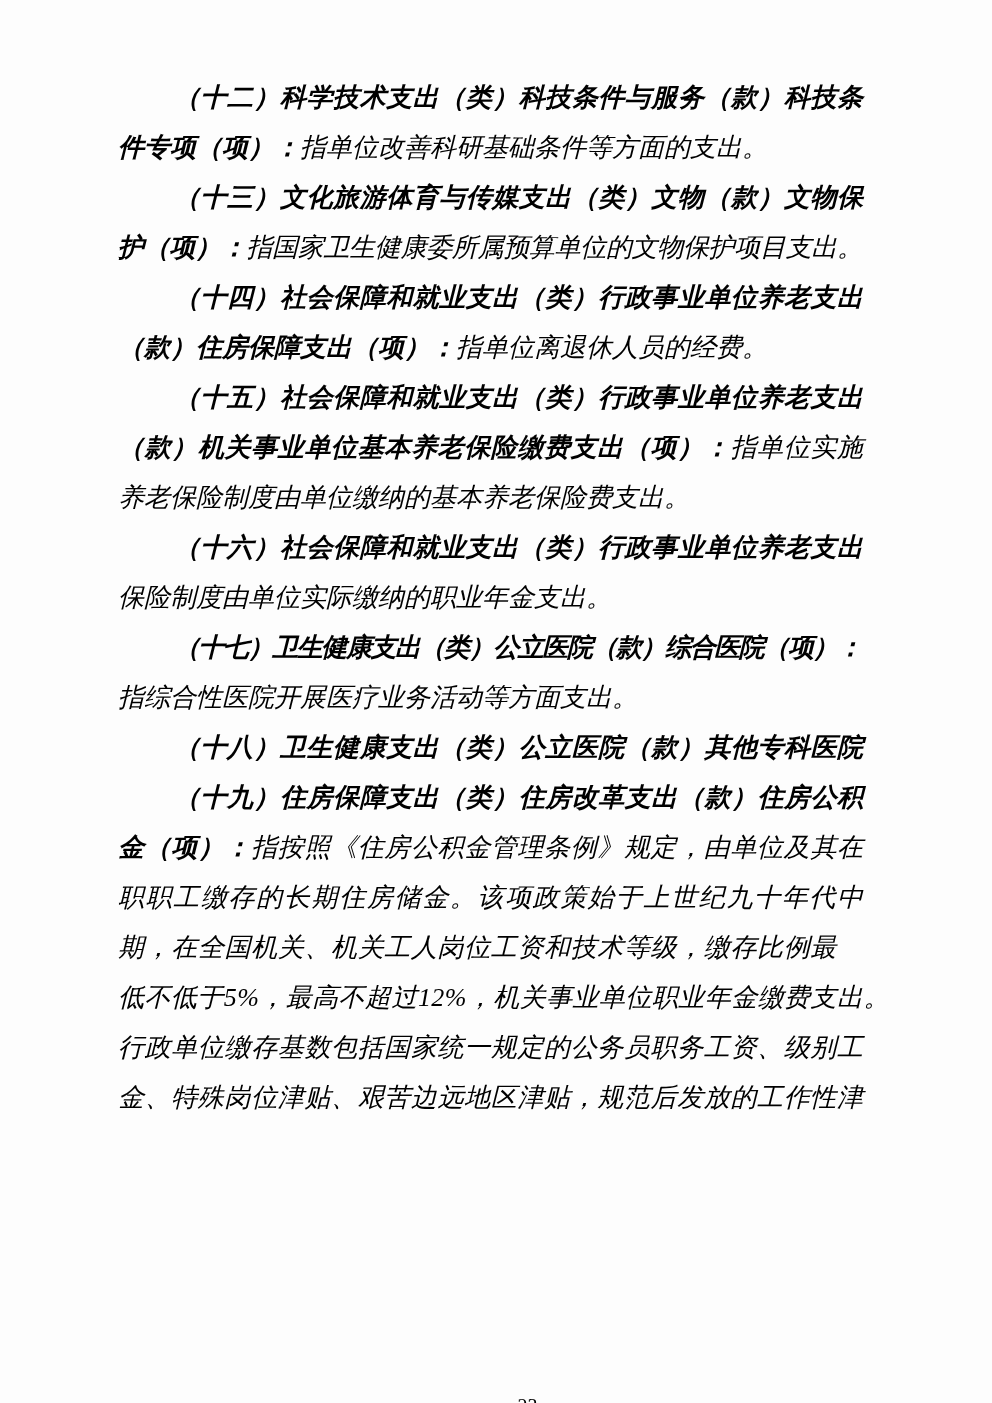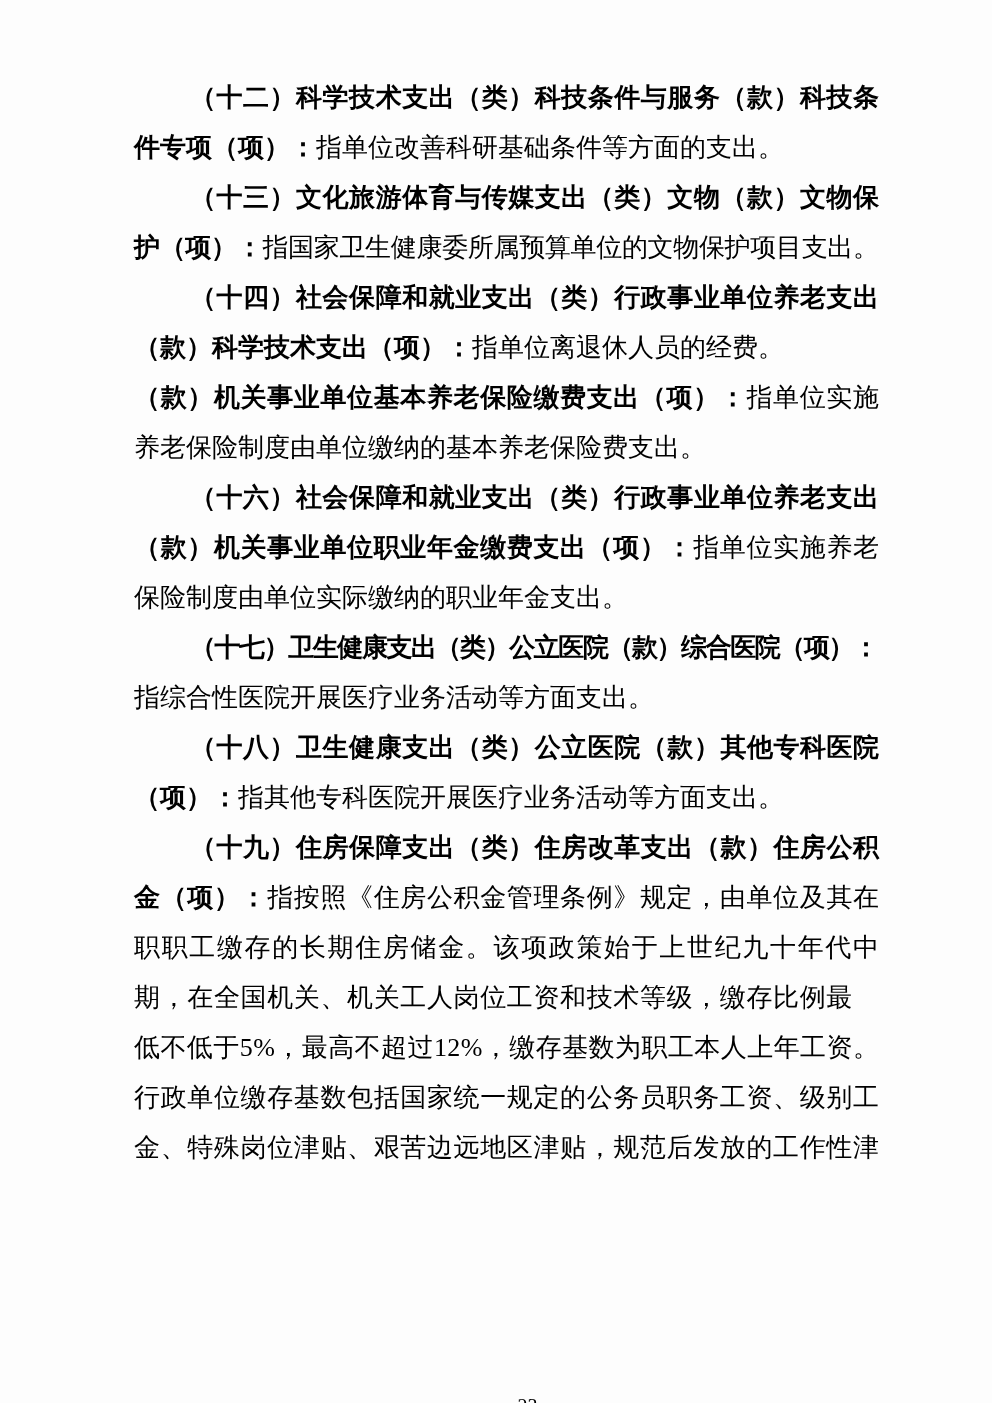--- a/index.html
+++ b/index.html
@@ -11,23 +11,24 @@
     position: relative;
     width: 992px;
     height: 1403px;
     background: var(--paper, #fdfdfd);
     color: var(--ink, #000000);
     font-family: "Liberation Serif", "DejaVu Serif", serif;
     overflow: hidden;
   }
   .text-block {
     position: absolute;
-    left: 134px;
+    left: 118px;
     top: 73px;
     width: 745px;
+    font-style: italic;
   }
   .line {
     font-size: 26px;
     line-height: 50px;
     height: 50px;
     white-space: nowrap;
   }
   .line.indent {
     text-indent: 56px;
   }
@@ -52,34 +53,33 @@
 </head>
 <body>
 
 <div class="page">
   <div class="text-block" id="body-block">
       <div class="line indent fill" style="letter-spacing: 0.52px;"><span class="seg-bold">（十二）科学技术支出（类）科技条件与服务（款）科技条</span></div>
       <div class="line"><span class="seg-bold">件专项（项）：</span><span class="seg-regular">指单位改善科研基础条件等方面的支出。</span></div>
       <div class="line indent fill" style="letter-spacing: 0.52px;"><span class="seg-bold">（十三）文化旅游体育与传媒支出（类）文物（款）文物保</span></div>
       <div class="line fill" style="letter-spacing: -0.321429px;"><span class="seg-bold">护（项）：</span><span class="seg-regular">指国家卫生健康委所属预算单位的文物保护项目支出。</span></div>
       <div class="line indent fill" style="letter-spacing: 0.52px;"><span class="seg-bold">（十四）社会保障和就业支出（类）行政事业单位养老支出</span></div>
-      <div class="line"><span class="seg-bold">（款）科学技术支出（项）：</span><span class="seg-regular">指单位离退休人员的经费。</span></div>
+      <div class="line"><span class="seg-bold">（款）住房保障支出（项）：</span><span class="seg-regular">指单位离退休人员的经费。</span></div>
+      <div class="line indent fill" style="letter-spacing: 0.52px;"><span class="seg-bold">（十五）社会保障和就业支出（类）行政事业单位养老支出</span></div>
       <div class="line fill" style="letter-spacing: 0.62963px; text-align: right;"><span class="seg-bold">（款）机关事业单位基本养老保险缴费支出（项）：</span><span class="seg-regular">指单位实施</span></div>
       <div class="line"><span class="seg-regular">养老保险制度由单位缴纳的基本养老保险费支出。</span></div>
       <div class="line indent fill" style="letter-spacing: 0.52px;"><span class="seg-bold">（十六）社会保障和就业支出（类）行政事业单位养老支出</span></div>
-      <div class="line fill" style="letter-spacing: 0.62963px;"><span class="seg-bold">（款）机关事业单位职业年金缴费支出（项）：</span><span class="seg-regular">指单位实施养老</span></div>
       <div class="line"><span class="seg-regular">保险制度由单位实际缴纳的职业年金支出。</span></div>
       <div class="line indent fill" style="letter-spacing: -1.44444px;"><span class="seg-bold">（十七）卫生健康支出（类）公立医院（款）综合医院（项）：</span></div>
       <div class="line"><span class="seg-regular">指综合性医院开展医疗业务活动等方面支出。</span></div>
       <div class="line indent fill" style="letter-spacing: 0.52px;"><span class="seg-bold">（十八）卫生健康支出（类）公立医院（款）其他专科医院</span></div>
-      <div class="line"><span class="seg-bold">（项）：</span><span class="seg-regular">指其他专科医院开展医疗业务活动等方面支出。</span></div>
       <div class="line indent fill" style="letter-spacing: 0.52px;"><span class="seg-bold">（十九）住房保障支出（类）住房改革支出（款）住房公积</span></div>
       <div class="line fill" style="letter-spacing: 0.62963px;"><span class="seg-bold">金（项）：</span><span class="seg-regular">指按照《住房公积金管理条例》规定，由单位及其在</span></div>
       <div class="line fill" style="letter-spacing: 1.65385px;"><span class="seg-regular">职职工缴存的长期住房储金。该项政策始于上世纪九十年代中</span></div>
       <div class="line fill" style="letter-spacing: 0.62963px;"><span class="seg-regular">期，在全国机关、机关工人岗位工资和技术等级，缴存比例最</span></div>
-      <div class="line fill" style="letter-spacing: 0.436961px;"><span class="seg-regular">低不低于5%，最高不超过12%，缴存基数为职工本人上年工资。</span></div>
+      <div class="line fill" style="letter-spacing: 0.436961px;"><span class="seg-regular">低不低于5%，最高不超过12%，机关事业单位职业年金缴费支出。</span></div>
       <div class="line fill" style="letter-spacing: 0.62963px;"><span class="seg-regular">行政单位缴存基数包括国家统一规定的公务员职务工资、级别工</span></div>
       <div class="line fill" style="letter-spacing: 0.62963px;"><span class="seg-regular">金、特殊岗位津贴、艰苦边远地区津贴，规范后发放的工作性津</span></div>
     </div>
   <div class="footer">
     <span>23</span>
   </div>
 </div>
 
 </body></html>

